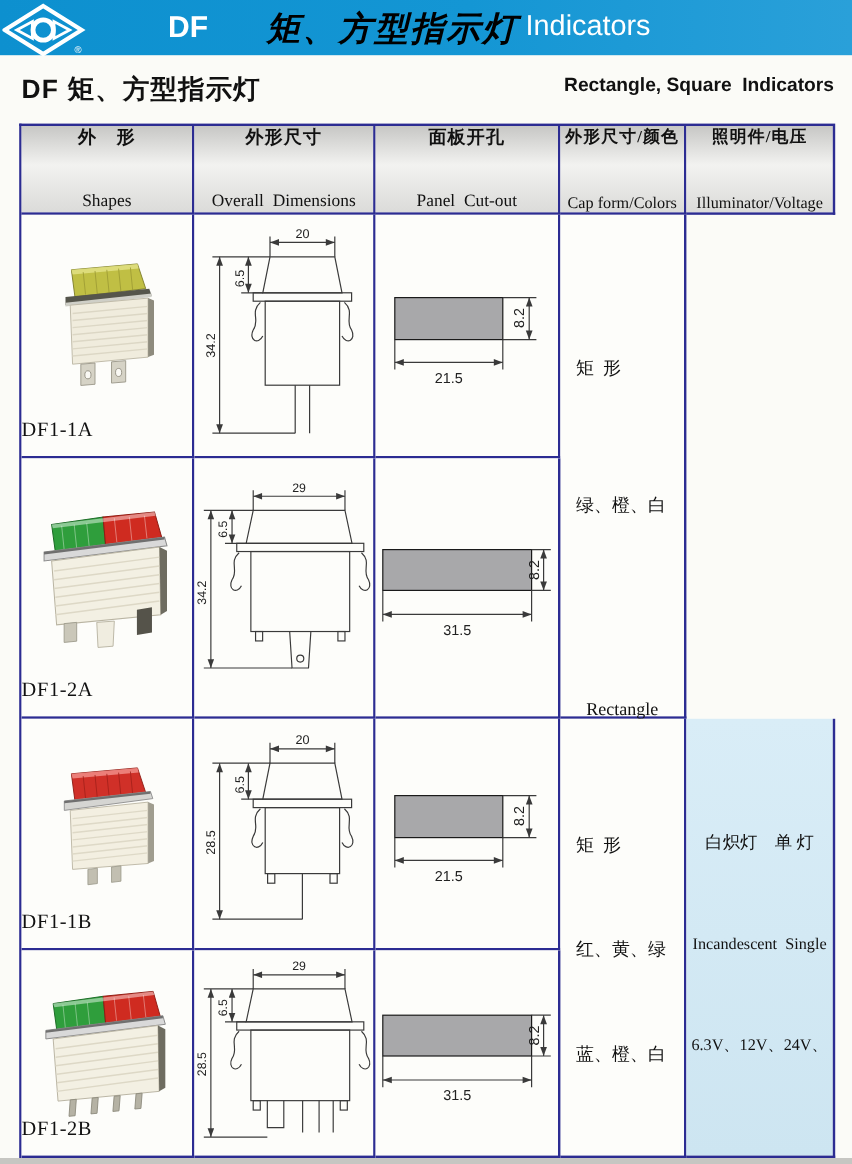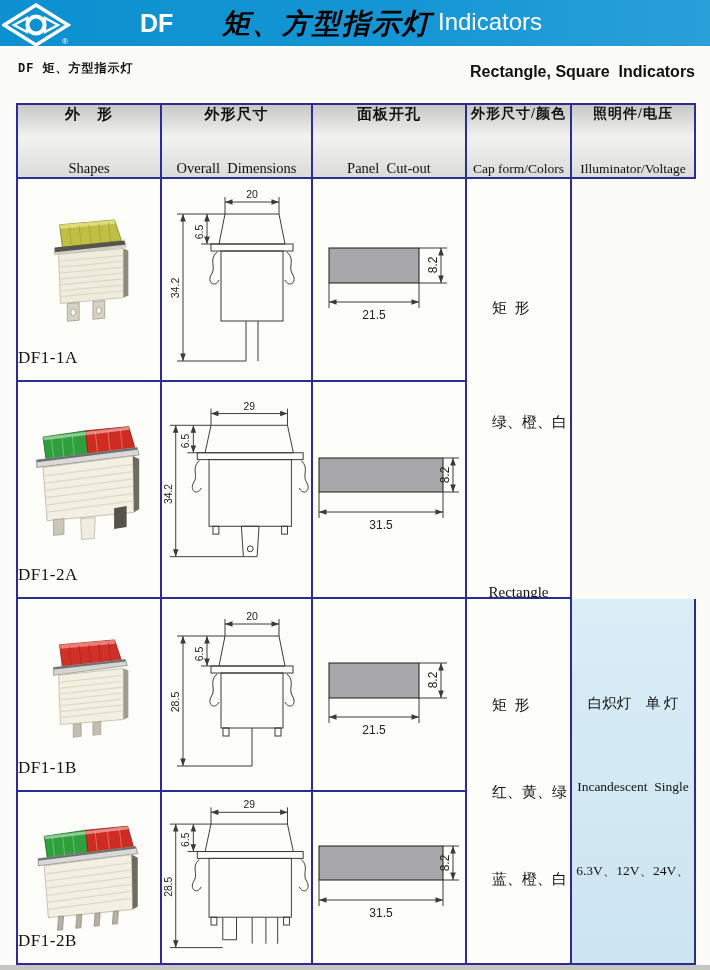--- a/index.html
+++ b/index.html
@@ -14,22 +14,22 @@
     background:linear-gradient(90deg,#0d90cf,#1496d4 55%,#2aa0d9);}
   .logo{position:absolute;left:2px;top:2px;}
   .banner-df{position:absolute;left:140px;top:9px;color:#fff;
     font-family:"Liberation Sans",sans-serif;font-size:25px;font-weight:bold;}
   .banner-zh{position:absolute;left:222px;top:5px;color:#000;
     font-family:"Liberation Sans",sans-serif;font-size:28px;font-weight:bold;
     font-style:italic;letter-spacing:2px;}
   .banner-en{position:absolute;left:438px;top:8px;color:#fff;
     font-family:"Liberation Sans",sans-serif;font-size:24px;}
   
-  .sub-left{position:absolute;left:18px;top:60px;font-size:12px;font-weight:bold;
-    font-family:Liberation Mono, monospace;letter-spacing:1px;}
+  .sub-left{position:absolute;left:18px;top:60px;font-size:22px;font-weight:bold;
+    font-family:Liberation Sans, sans-serif;letter-spacing:1px;}
   .sub-right{position:absolute;right:15px;top:63px;font-size:16px;font-weight:bold;
     font-family:"Liberation Sans",sans-serif;white-space:pre;}
   
   .table{position:absolute;left:16px;top:103px;
     display:grid;
     grid-template-columns:144px 151px 154px 105px 124px;
     grid-template-rows:74px 203px 217px 193px 173px;
     border-top:2px solid #2c2c92;border-left:2px solid #2c2c92;}
   .cell{border-right:2px solid #2c2c92;border-bottom:2px solid #2c2c92;
     position:relative;background:#fdfdfa;}
@@ -37,21 +37,21 @@
     display:flex;flex-direction:column;align-items:center;justify-content:space-between;gap:19px;}
   .hdr .zh{font-size:15px;font-weight:bold;letter-spacing:1px;white-space:pre;}
   .hdr .en{font-size:14.5px;white-space:pre;}
   .blue{background:linear-gradient(180deg,#d9edf7,#cde5f1);}
   .center{display:flex;align-items:center;justify-content:center;}
   .shape-cell{display:flex;align-items:flex-start;justify-content:center;padding-top:30px;}
   .model{position:absolute;bottom:12px;left:0;width:100%;
     font-size:17px;letter-spacing:.5px;}
   .pairbox{display:flex;flex-direction:column;justify-content:space-around;
     padding:34px 0 34px 0;}
-  .zh-block{padding-left:25px;font-size:15px;line-height:38px;white-space:pre;}
+  .zh-block{padding-left:13px;font-size:15px;line-height:38px;white-space:pre;}
   .en-block{text-align:center;font-size:15px;line-height:30px;white-space:pre;}
   .lum-block{text-align:center;font-size:14.5px;line-height:28px;white-space:pre;}
   .dim-text{font-family:"Liberation Sans",sans-serif;font-size:10.5px;fill:#222;}
   .cut-text{font-family:"Liberation Sans",sans-serif;font-size:12px;fill:#222;}
   .draw{stroke:#3a3a3a;stroke-width:1;fill:none;}
   .bottom-shade{position:absolute;left:0;bottom:0;width:710px;height:5px;background:#c6c6c2;}
 </style>
 </head>
 <body>
 

